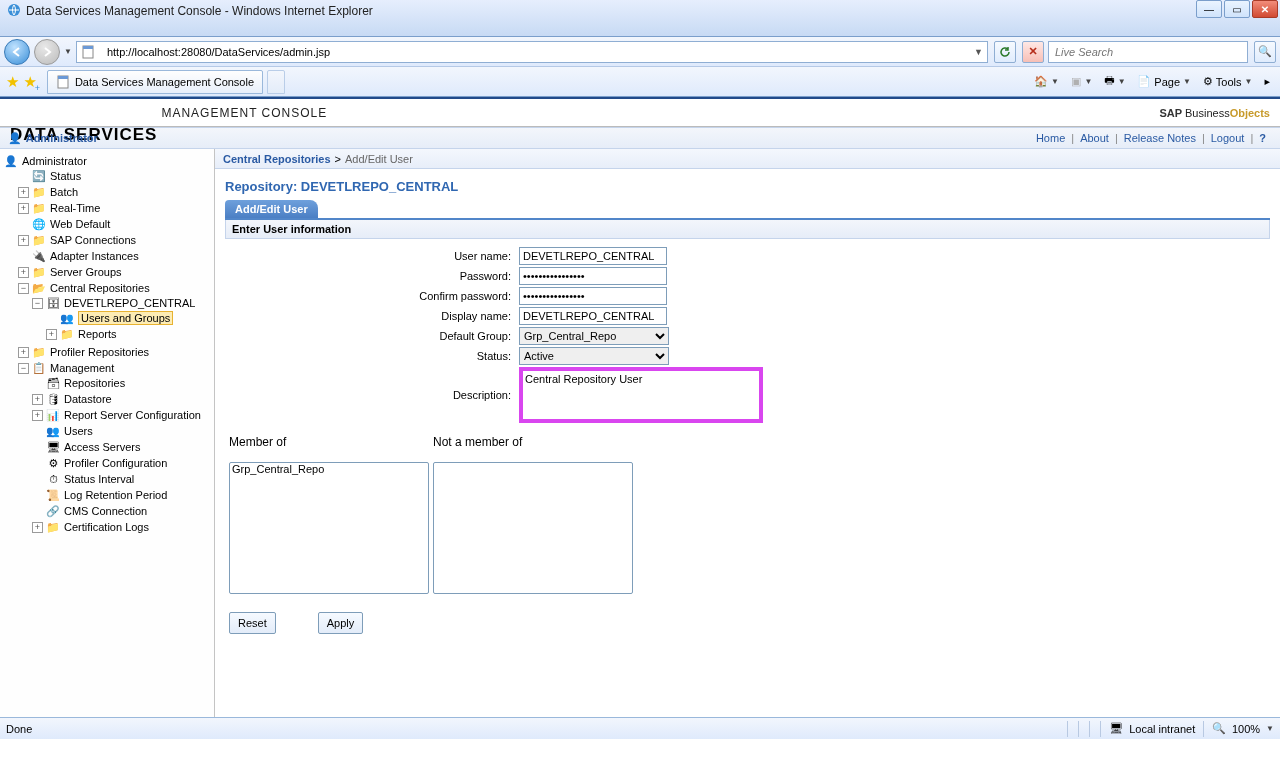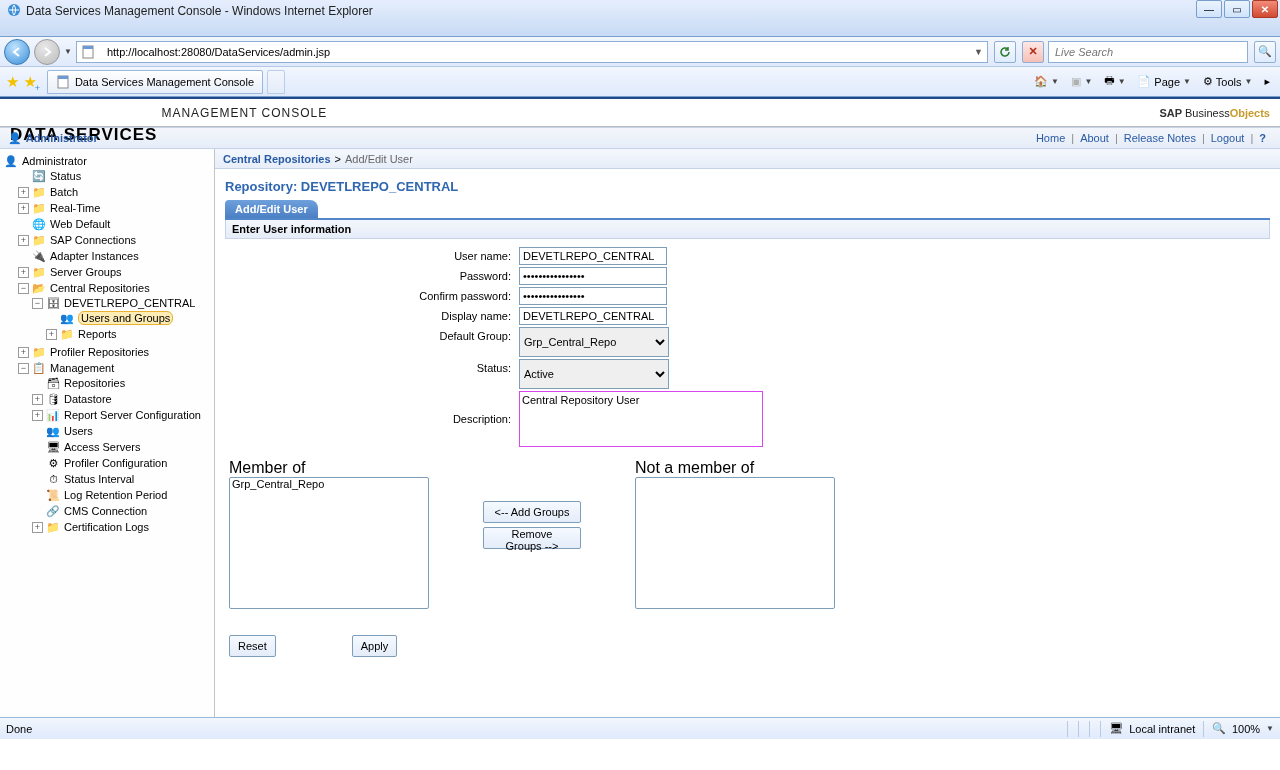--- a/index.html
+++ b/index.html
@@ -68,45 +68,45 @@
   .sidebar{width:215px;border-right:1px solid #c4c4c4;background:#fefefe;overflow:auto;padding:4px 2px 4px 4px;}
   .tree ul{list-style:none;margin:0;padding:0 0 0 14px;}
   .tree>ul{padding-left:0;}
   .tree li{padding:1px 0;white-space:nowrap;}
   .node{display:flex;align-items:center;gap:3px;}
   .exp{width:11px;height:11px;border:1px solid #9a9a9a;display:inline-flex;align-items:center;justify-content:center;font-size:9px;line-height:1;color:#555;background:#fff;}
   .exp.none{border:none;background:none;}
   .ticon{width:15px;height:14px;display:inline-flex;align-items:center;justify-content:center;font-size:11px;}
   .ticon.folder{color:#d9a23a;}
   .tree a{color:#000;text-decoration:none;}
-  .tree .sel{background:#fdecb4;border:1px solid #e7b231;padding:0 2px;border-radius:6px;}
+  .tree .sel{background:#fdecb4;border:1px solid #e7b231;padding:0 2px;border-radius:0;}
   
   .content{flex:1;display:flex;flex-direction:column;}
   .breadcrumb{height:20px;background:linear-gradient(#f4f7fd,#e7eef9);border-bottom:1px solid #c5d4eb;display:flex;align-items:center;padding:0 8px;gap:4px;}
   .breadcrumb a{color:#2a5aa3;font-weight:bold;text-decoration:none;}
   .breadcrumb .cur{color:#666;}
   .content-inner{flex:1;padding:6px 10px; overflow:auto;}
   .repo-title{color:#3067b1;font-weight:bold;font-size:13px;margin:4px 0 6px;}
   .tabrow{display:flex;border-bottom:2px solid #5186c9;}
   .formtab{background:linear-gradient(#6ea0dc,#4b7fc4);color:#fff;padding:3px 10px;font-weight:bold;border-radius:4px 8px 0 0;font-size:11px;}
   .section-head{background:linear-gradient(#f3f6fb,#e6edf8);border:1px solid #c5d4eb;border-top:none;padding:3px 6px;font-weight:bold;}
   .form-area{padding:6px 4px;}
   .form-row{display:flex;align-items:flex-start;margin:2px 0;}
   .form-label{width:290px;text-align:right;padding-right:8px;padding-top:3px;}
   .form-field input[type=text],.form-field input[type=password]{width:148px;border:1px solid #7e9db9;height:18px;padding:0 3px;font-family:Tahoma, Arial;font-size:11px;}
-  .form-field select{width:150px;border:1px solid #7e9db9;height:30px;font-size:11px;}
-  .form-field textarea{width:244px;height:56px;border:1px solid #d946ef;resize:none;font-family:Tahoma, Arial;font-size:11px;padding:2px;}
+  .form-field select{width:150px;border:1px solid #7e9db9;height:18px;font-size:11px;}
+  .form-field textarea{width:244px;height:56px;border:4px solid #d946ef;resize:none;font-family:Tahoma, Arial;font-size:11px;padding:2px;}
   .twocol{display:flex;gap:4px;margin-top:10px;align-items:flex-start;}
   .listbox{width:200px;}
-  .listbox-title{font-size:16px;margin-bottom:0;}
+  .listbox-title{font-size:12px;margin-bottom:13px;}
   .listbox select{width:100%;height:132px;border:1px solid #7e9db9;font-size:11px;}
   .mid-buttons{display:flex;flex-direction:column;gap:4px;justify-content:center;padding:42px 50px 0;}
   .mid-buttons button,.bottom-buttons button{border:1px solid #7e9db9;background:linear-gradient(#f6faff,#e3ecf9);height:22px;font-size:11px;padding:0 8px;border-radius:2px;}
   .mid-buttons button{width:98px;}
-  .bottom-buttons{margin-top:26px;display:flex;gap:76px;}
+  .bottom-buttons{margin-top:18px;display:flex;gap:42px;}
   
   .statusbar{height:22px;background:linear-gradient(#f2f6fd,#dfeafc);border-top:1px solid #9ab8db;display:flex;align-items:center;padding:0 6px;gap:6px;}
   .statusbar .seg{border-left:1px solid #b8c9e2;height:16px;margin:0 2px;}
   svg{display:block;}
 </style>
 </head>
 <body>
 
 <div class="titlebar">
   <span class="titlebar-icon">
@@ -447,24 +447,20 @@
             <div class="form-field"><textarea style="">Central Repository User</textarea></div>
           </div>
 
         <div class="twocol">
           <div class="listbox">
             <div class="listbox-title">Member of</div>
             <select multiple="">
               <option>Grp_Central_Repo</option>
             </select>
           </div>
-          <div class="mid-buttons">
-            <button>&lt;-- Add Groups</button>
-            <button>Remove Groups --&gt;</button>
-          </div>
           <div class="listbox">
             <div class="listbox-title">Not a member of</div>
             <select multiple=""></select>
           </div>
         </div>
 
         <div class="bottom-buttons">
           <button>Reset</button>
           <button>Apply</button>
         </div>

